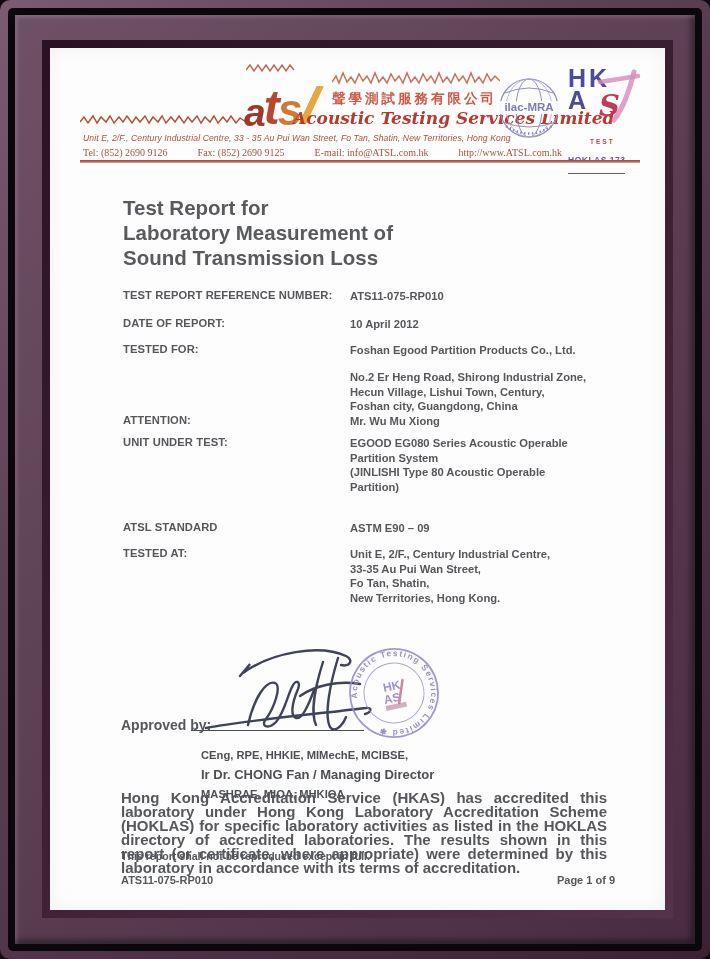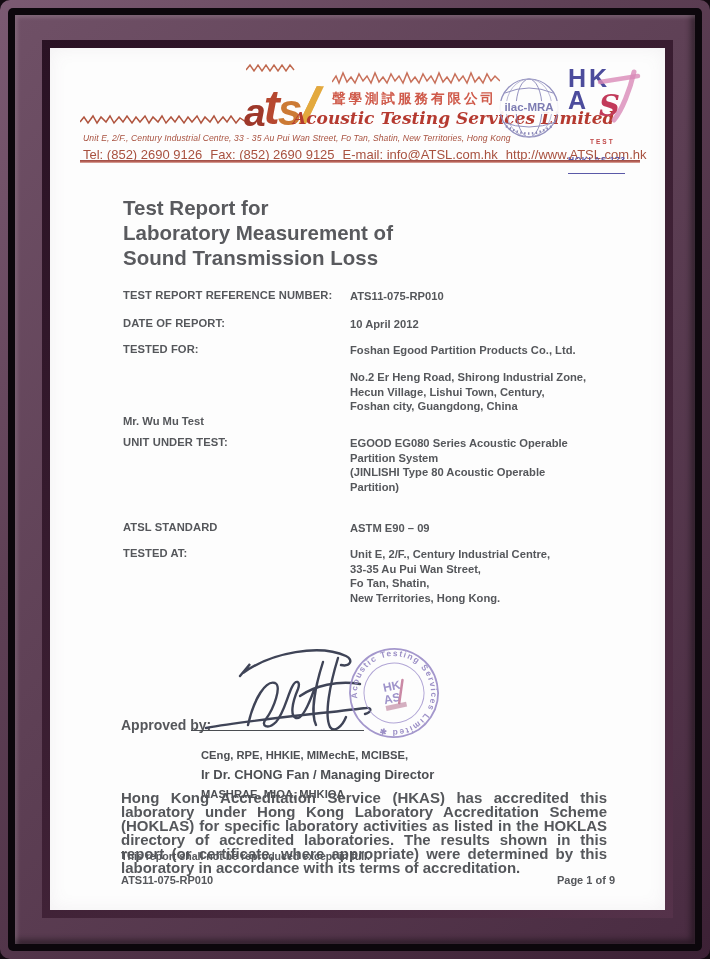--- a/index.html
+++ b/index.html
@@ -30,21 +30,21 @@
   .atsl span { position:static; }
   .atsl .La { font-size:39px; color:#9e382a; }
   .atsl .Lt { font-size:48px; color:#b64830; }
   .atsl .Ls { font-size:44px; color:#cc7a34; }
   .atsl .Ll { font-size:52px; color:#e3a93e; transform:skewX(-16deg); margin-left:3px;
     background:linear-gradient(180deg,#d98f36,#ecc14f); -webkit-background-clip:text; background-clip:text; }
   .cjk-name { left:282px; top:42px; font-size:13.5px; font-weight:bold; color:#cf5a4a; letter-spacing:3px; white-space:nowrap; }
   .eng-name { left:243px; top:60px; font-size:17px; font-weight:bold; font-style:italic;
     font-family:"DejaVu Serif", serif; color:#b53a30; white-space:nowrap; }
   .addr { left:33px; top:85px; font-size:8.6px; color:#a8513f; white-space:nowrap; letter-spacing:0.1px;font-style:italic; }
-  .contacts { left:33px; top:99px; display:flex; gap:8px; font-size:13px; color:#a8513f; }
+  .contacts { left:33px; top:99px; display:flex; gap:30px; font-size:10px; color:#a8513f;font-family:Liberation Serif, serif; }
   .contacts span { position:static; }
   .hdr-rule { left:30px; top:112px; width:560px; height:3px;
     background:linear-gradient(180deg,#9c4a42 0%, #b9645a 55%, #e2b3ab 100%); }
 
   .ilac { left:448px; top:26px; }
   .hkas { left:518px; top:20px; width:86px; }
   .hkas-hk { position:static; display:block; font-size:25px; font-weight:900; color:#4c4c9c; letter-spacing:3px; line-height:21px; }
   .hkas-as { position:static; display:block; font-size:25px; font-weight:900; color:#4c4c9c; letter-spacing:3px; line-height:23px; }
   .hkas-s { position:absolute; left:31px; top:21px; font-family:"DejaVu Serif", serif; font-style:italic;
     font-weight:bold; font-size:29px; color:#c23a5a; }
@@ -159,21 +159,22 @@
       <div class="dlabel">TESTED FOR:</div>
       <div class="dvalue">Foshan Egood Partition Products Co., Ltd.</div>
     </div>
     <div class="drow" style="top:322px">
       <div class="dlabel"></div>
       <div class="dvalue">No.2 Er Heng Road, Shirong Industrial Zone,
 Hecun Village, Lishui Town, Century,
 Foshan city, Guangdong, China</div>
     </div>
     <div class="drow" style="top:366px">
-      <div class="dvalue">Mr. Wu Mu Test</div>
+      <div class="dlabel">ATTENTION:</div>
+      <div class="dvalue">Mr. Wu Mu Xiong</div>
     </div>
     <div class="drow" style="top:388px">
       <div class="dlabel">UNIT UNDER TEST:</div>
       <div class="dvalue">EGOOD EG080 Series Acoustic Operable
 Partition System
 (JINLISHI Type 80 Acoustic Operable
 Partition)</div>
     </div>
     <div class="drow" style="top:473px">
       <div class="dlabel">ATSL STANDARD</div>

